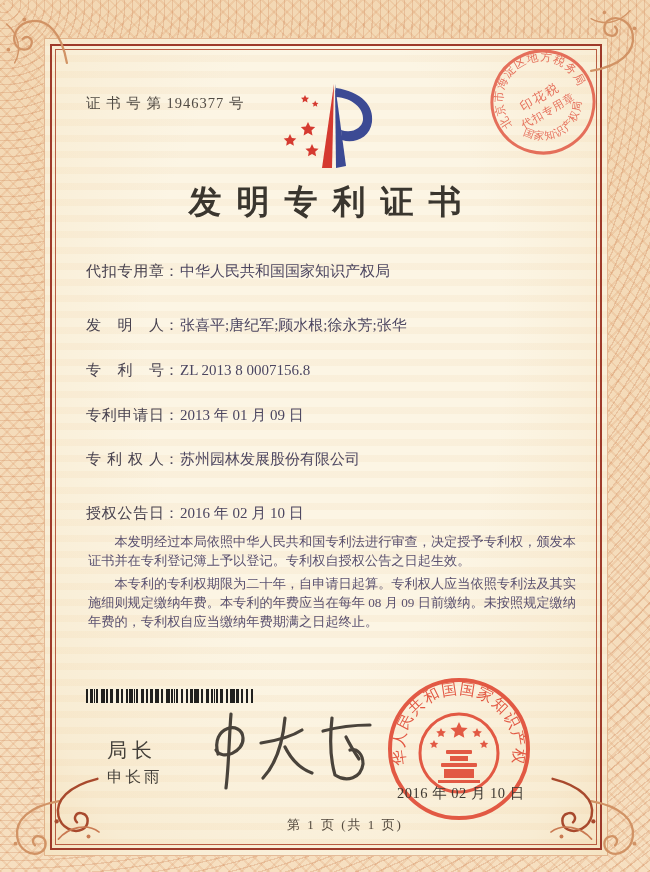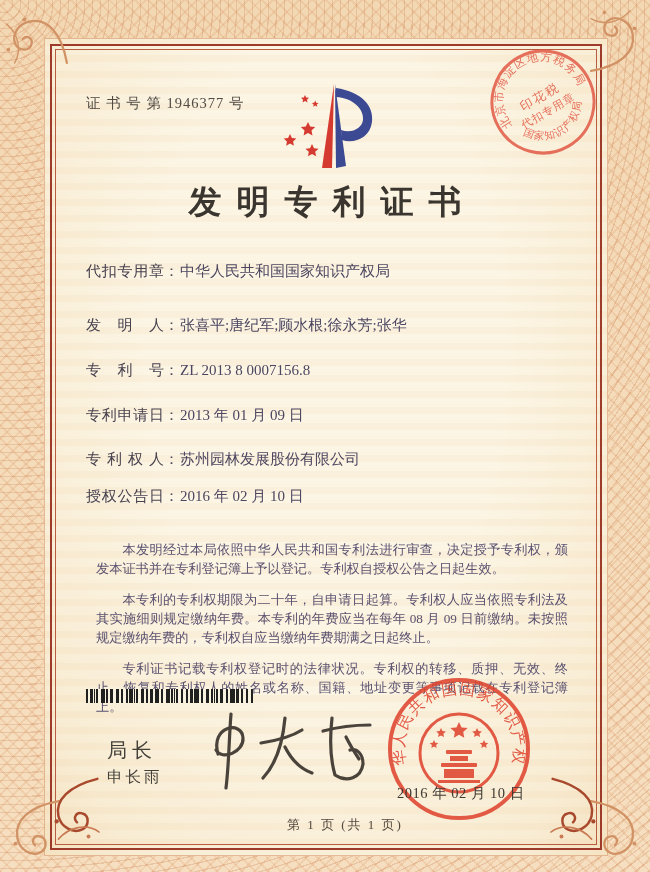--- a/index.html
+++ b/index.html
@@ -20,23 +20,23 @@
   .border-outer{position:absolute;left:50px;top:44px;right:48px;bottom:22px;border:2px solid #9e3a2a;}
   .border-inner{position:absolute;left:55px;top:49px;right:53px;bottom:27px;border:1px solid #b85c42;}
   .abs{position:absolute;}
   .cert-no{left:86px;top:94px;font-size:14.5px;color:#514b44;letter-spacing:1px;}
   .title{left:0;right:0;top:180px;text-align:center;font-size:33px;font-weight:600;color:#3a362f;letter-spacing:15px;text-indent:15px;}
   .fields{left:86px;top:262px;width:500px;}
   .field-row{position:absolute;left:0;white-space:nowrap;font-size:15px;color:#4c465a;}
   .field-label{display:inline-block;width:78px;text-align:justify;text-align-last:justify;color:#48424f;}
   .field-colon{display:inline-block;width:16px;}
   .field-value{color:#4c4660;}
-  .row0{top:0;} .row1{top:54px;} .row2{top:99px;} .row3{top:144px;} .row4{top:188px;} .row5{top:225px;}
+  .row0{top:0;} .row1{top:54px;} .row2{top:99px;} .row3{top:144px;} .row4{top:188px;} .row5{top:242px;}
   .body-text{left:84px;top:528px;width:496px;font-size:13.2px;line-height:19px;color:#5a5170;text-align:justify;}
-  .body-text p{margin:12px;text-indent:2em;}
+  .body-text p{margin:4px;text-indent:2em;}
   .barcode{left:86px;top:689px;width:167px;height:14px;background-color:#f7f1e0;
     background-image:
       repeating-linear-gradient(90deg,#20201e 0 2px,transparent 2px 5px),
       repeating-linear-gradient(90deg,#20201e 0 1px,transparent 1px 8px),
       repeating-linear-gradient(90deg,transparent 0 4px,#20201e 4px 6px,transparent 6px 13px);}
   .signer-title{left:107px;top:737px;font-size:20px;color:#44403a;letter-spacing:5px;}
   .signer-name{left:107px;top:767px;font-size:15.5px;color:#44403a;letter-spacing:3px;text-align:center;}
   .signature{left:188px;top:708px;width:195px;height:88px;}
   .seal{left:386px;top:676px;width:146px;height:146px;opacity:.88;}
   .seal-date{left:397px;top:784px;font-size:14.5px;color:#3e3933;letter-spacing:.5px;z-index:6;}
@@ -163,21 +163,20 @@
       <span class="field-label">专利权人</span><span class="field-colon">：</span><span class="field-value">苏州园林发展股份有限公司</span>
     </div>
     <div class="field-row row5">
       <span class="field-label">授权公告日</span><span class="field-colon">：</span><span class="field-value">2016 年 02 月 10 日</span>
     </div>
   </div>
 
   <div class="abs body-text">
     <p>本发明经过本局依照中华人民共和国专利法进行审查，决定授予专利权，颁发本证书并在专利登记簿上予以登记。专利权自授权公告之日起生效。</p>
     <p>本专利的专利权期限为二十年，自申请日起算。专利权人应当依照专利法及其实施细则规定缴纳年费。本专利的年费应当在每年 08 月 09 日前缴纳。未按照规定缴纳年费的，专利权自应当缴纳年费期满之日起终止。</p>
-    <p>专利证书记载专利权登记时的法律状况。专利权的转移、质押、无效、终止、恢复和专利权人的姓名或名称、国籍、地址变更等事项记载在专利登记簿上。</p>
   </div>
 
   <div class="abs barcode"></div>
 
   <div class="abs signer-title">局长</div>
   <div class="abs signer-name">申长雨</div>
 
   <div class="abs signature">
     <svg viewBox="0 0 195 88" width="195" height="88">
       <g fill="none" stroke="#3b352e" stroke-width="3.2" stroke-linecap="round" opacity=".92">

